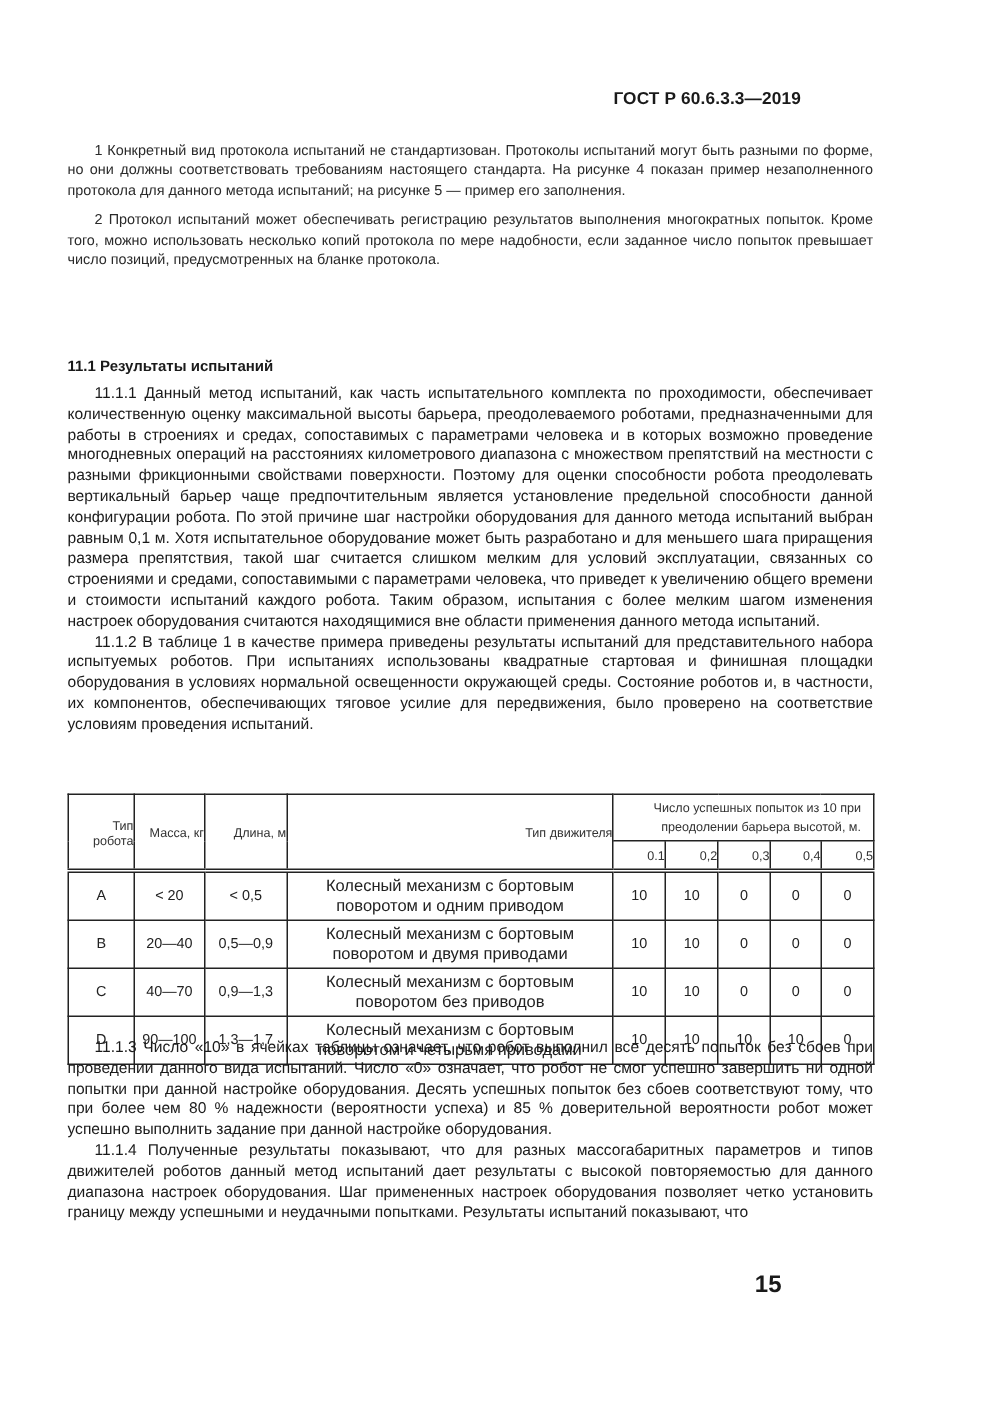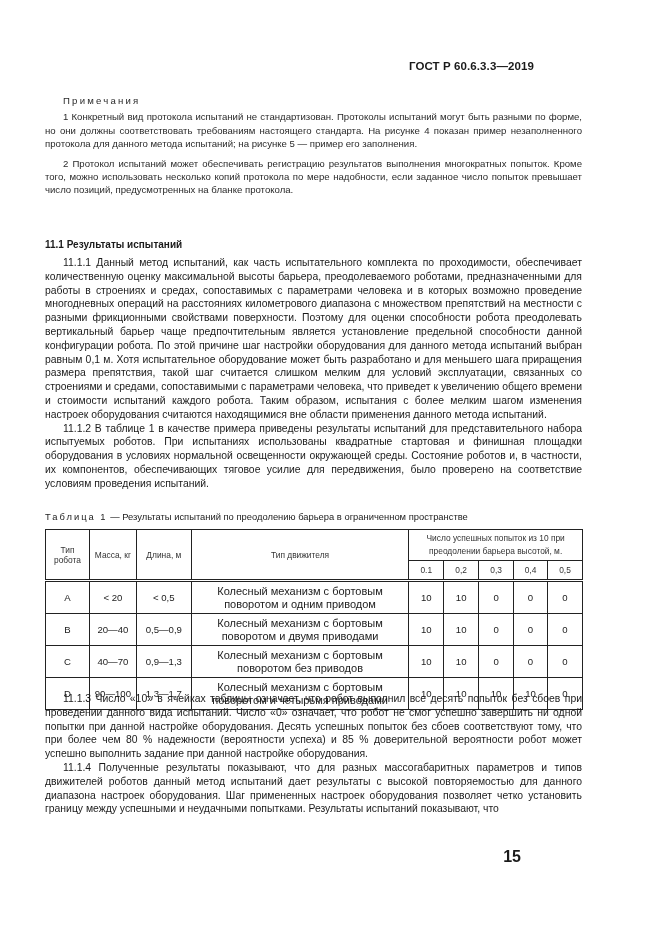--- a/index.html
+++ b/index.html
@@ -40,55 +40,51 @@
 
   table.results {
     position: absolute; left: 45px; top: 529px;
     width: 538px; border-collapse: collapse;
     font-size: 9.2px; color: #222;
   }
   table.results td, table.results th {
     border: 1px solid #222; padding: 0; text-align: center; vertical-align: middle;
     font-weight: normal;
   }
-  table.results thead th { font-size: 8.4px; color: #333; }
+  table.results thead th { font-size: 8.4px; color: #333; text-align: right; }
   .hdr-row1 th { height: 30px; }
   .hdr-row2 th { height: 18px; }
   table.results thead tr.hdr-row2 th { border-bottom: 3px double #222; }
   table.results thead tr.hdr-row1 th.span2 { border-bottom: 3px double #222; }
   table.results tbody td { height: 31px; font-size: 9.6px; }
   table.results tbody td.drive { font-size: 11px; line-height: 12.5px; }
 
   .page-num {
     position: absolute; right: 89px; top: 848px; font-size: 16px; font-weight: bold;
   }
 </style>
 </head>
 <body>
 
 <div class="page">
 
   <div class="doc-code">ГОСТ Р 60.6.3.3—2019</div>
 
   <div class="notes">
-    <div class="notes-title">Примечания</div>
     <p class="note-para">1 Конкретный вид протокола испытаний не стандартизован. Протоколы испытаний могут быть разными по форме, но они должны соответствовать требованиям настоящего стандарта. На рисунке 4 показан пример незаполненного протокола для данного метода испытаний; на рисунке 5 — пример его заполнения.</p>
     <p class="note-para">2 Протокол испытаний может обеспечивать регистрацию результатов выполнения многократных попыток. Кроме того, можно использовать несколько копий протокола по мере надобности, если заданное число попыток превышает число позиций, предусмотренных на бланке протокола.</p>
   </div>
 
   <div class="h2">11.1 Результаты испытаний</div>
 
   <div class="body-text block1">
     <p>11.1.1 Данный метод испытаний, как часть испытательного комплекта по проходимости, обеспечивает количественную оценку максимальной высоты барьера, преодолеваемого роботами, предназначенными для работы в строениях и средах, сопоставимых с параметрами человека и в которых возможно проведение многодневных операций на расстояниях километрового диапазона с множеством препятствий на местности с разными фрикционными свойствами поверхности. Поэтому для оценки способности робота преодолевать вертикальный барьер чаще предпочтительным является установление предельной способности данной конфигурации робота. По этой причине шаг настройки оборудования для данного метода испытаний выбран равным 0,1 м. Хотя испытательное оборудование может быть разработано и для меньшего шага приращения размера препятствия, такой шаг считается слишком мелким для условий эксплуатации, связанных со строениями и средами, сопоставимыми с параметрами человека, что приведет к увеличению общего времени и стоимости испытаний каждого робота. Таким образом, испытания с более мелким шагом изменения настроек оборудования считаются находящимися вне области применения данного метода испытаний.</p>
     <p>11.1.2 В таблице 1 в качестве примера приведены результаты испытаний для представительного набора испытуемых роботов. При испытаниях использованы квадратные стартовая и финишная площадки оборудования в условиях нормальной освещенности окружающей среды. Состояние роботов и, в частности, их компонентов, обеспечивающих тяговое усилие для передвижения, было проверено на соответствие условиям проведения испытаний.</p>
   </div>
 
-  <div class="table-caption">
-    <span class="label">Таблица 1</span><span> — Результаты испытаний по преодолению барьера в ограниченном пространстве</span>
-  </div>
 
   <table class="results">
     <colgroup>
       <col style="width:44px">
         <col style="width:47px">
         <col style="width:55px">
         <col style="width:218px">
       <col style="width:35px">
         <col style="width:35px">
         <col style="width:35px">

